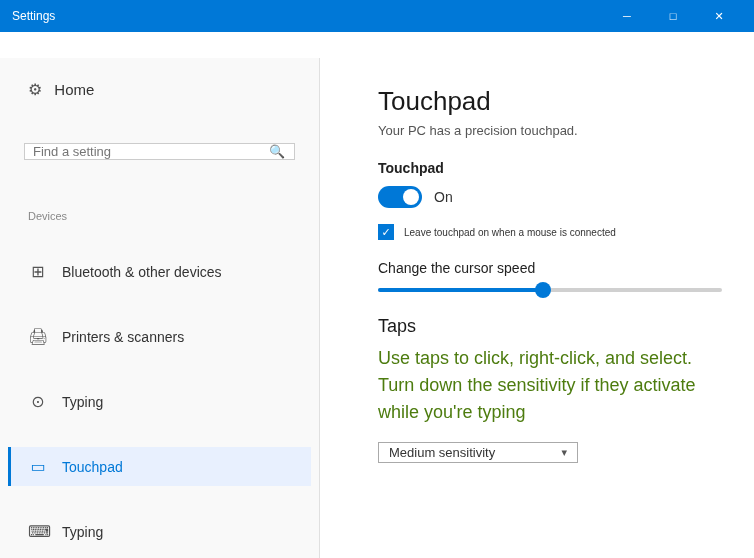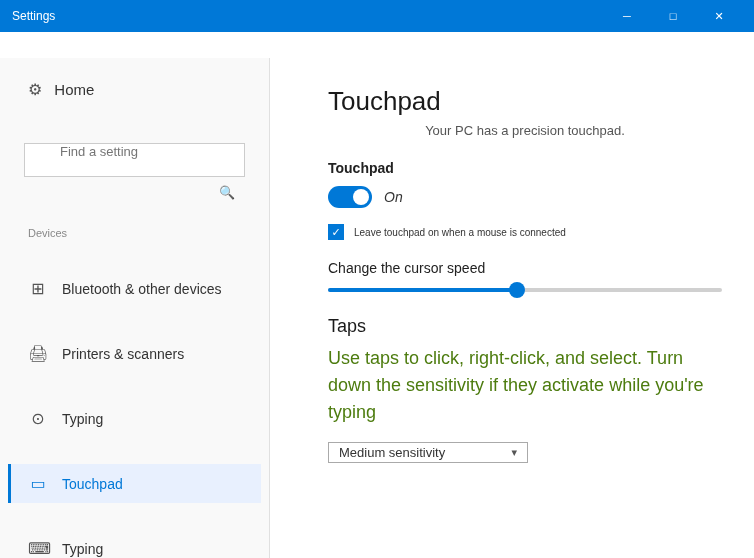--- a/index.html
+++ b/index.html
@@ -49,21 +49,21 @@
       display: flex;
       align-items: center;
       justify-content: center;
     }
     .content {
       display: flex;
       flex: 1;
       overflow: hidden;
     }
     .sidebar {
-      width: 270px;
+      width: 320px;
       background: #f9f9f9;
       border-right: 1px solid #e0e0e0;
       padding: 8px;
       display: flex;
       flex-direction: column;
       flex-shrink: 0;
     }
     .sidebar-home {
       display: flex;
       align-items: center;
@@ -75,26 +75,25 @@
       font-size: 16px;
       color: #555;
     }
     .sidebar-home-label {
       font-size: 15px;
       color: #333;
     }
     .search-box {
       margin: 4px 16px 16px 16px;
       display: flex;
-      align-items: flex-end;
+      align-items: flex-start;
       border: 1px solid #ccc;
       background: #fff;
       height: 34px;
       padding: 0 8px;
-      flex-direction: column;
     }
     .search-input {
       border: none;
       outline: none;
       flex: 1;
       font-size: 13px;
       color: #333;
       background: transparent;
     }
     .search-icon {
@@ -152,34 +151,32 @@
     .page-title {
       font-size: 26px;
       font-weight: 300;
       color: #1a1a1a;
       margin-bottom: 6px;
     }
     .subtitle {
       font-size: 13px;
       color: #555;
       margin-bottom: 22px;
-      text-align: center;
     }
     .section-label {
       font-size: 14px;
       font-weight: 600;
       color: #222;
       margin-bottom: 10px;
     }
     .toggle-row {
       display: flex;
       align-items: center;
       gap: 12px;
       margin-bottom: 16px;
-      font-style: italic;
     }
     .toggle {
       width: 44px;
       height: 22px;
       background: #0078d7;
       border-radius: 11px;
       position: relative;
       cursor: pointer;
       flex-shrink: 0;
     }

